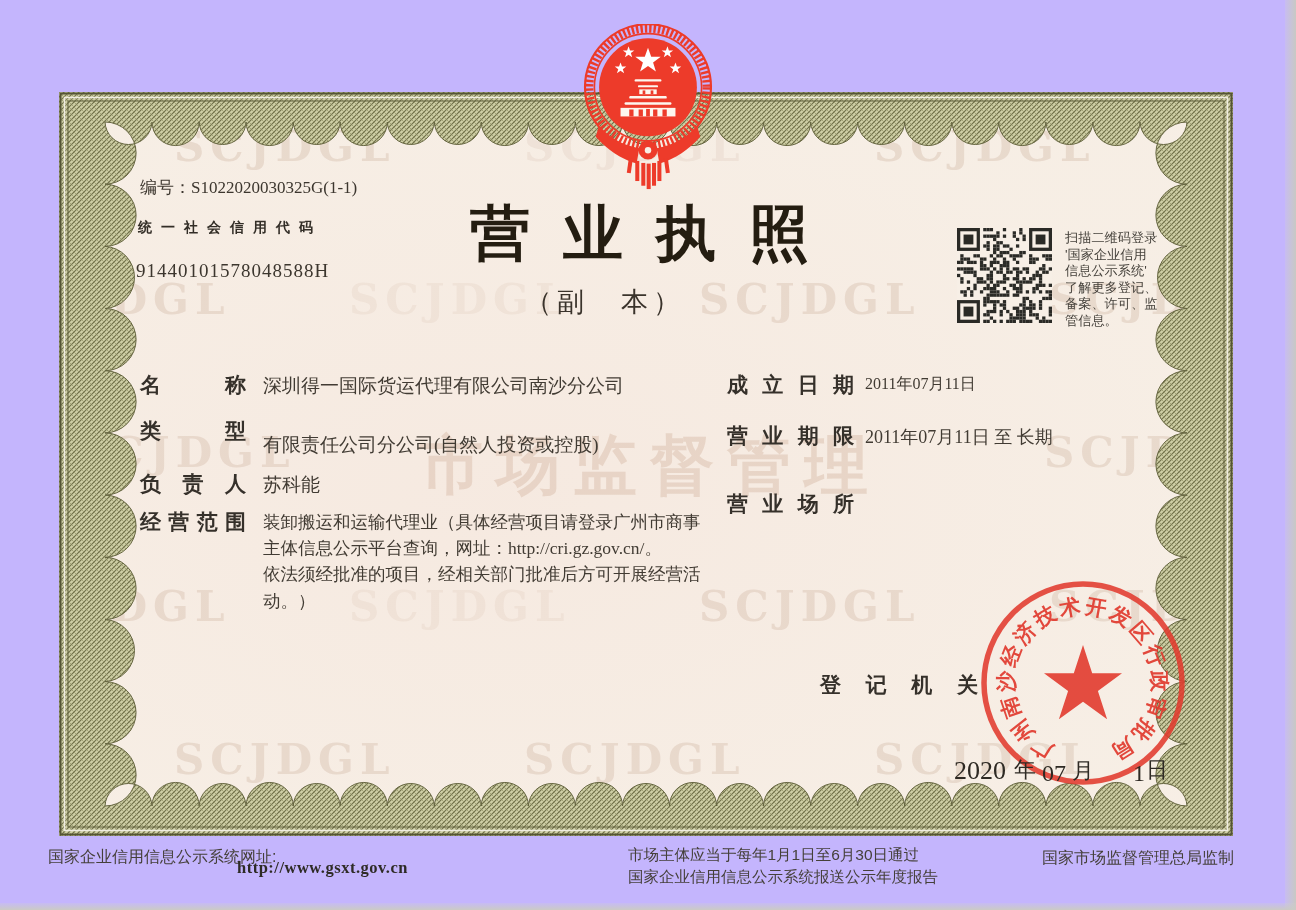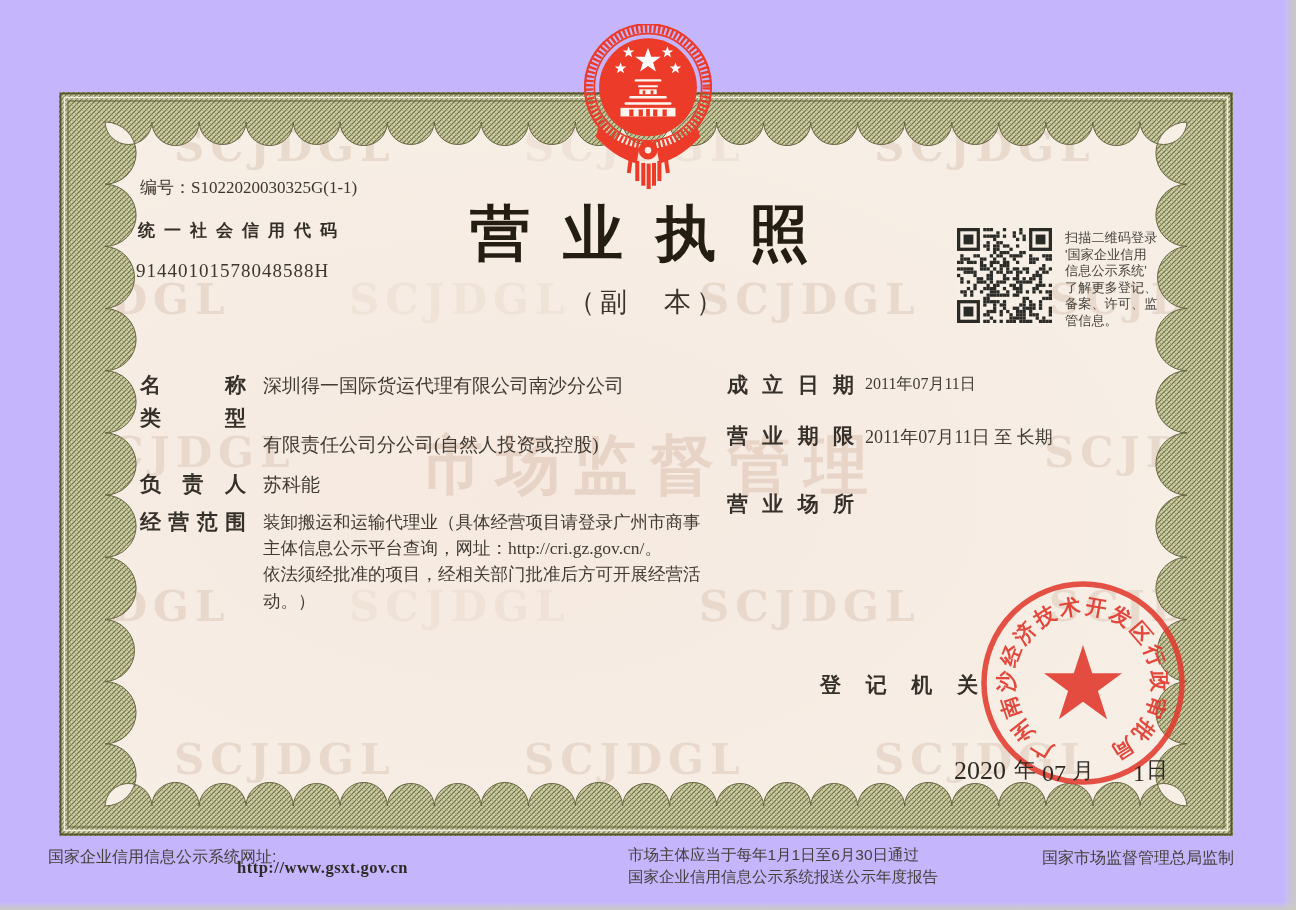--- a/index.html
+++ b/index.html
@@ -11,24 +11,24 @@
   #interior{left:59px;top:92px;width:1174px;height:744px;background:#f7efe6;overflow:hidden;}
   #interior .tint{position:absolute;left:0;top:0;right:0;bottom:0;
      background:radial-gradient(ellipse at 38% 55%, rgba(238,196,186,0.13), rgba(238,210,190,0.03) 70%);}
   .wm{position:absolute;font-family:"DejaVu Serif",serif;font-weight:bold;font-size:42px;
       letter-spacing:6px;color:rgba(198,170,148,0.30);white-space:nowrap;}
   .wm-cn{position:absolute;font-family:"Liberation Serif",serif;font-weight:bold;font-size:64px;
       letter-spacing:13px;color:rgba(208,178,156,0.40);white-space:nowrap;}
 
   
   .serial{left:140px;top:176px;font-family:"Liberation Serif",serif;font-size:17px;color:#3c362e;}
-  .credit-label{left:138px;top:219px;font-weight:bold;font-size:17px;letter-spacing:9px;color:#332e27;}
+  .credit-label{left:138px;top:219px;font-weight:bold;font-size:14px;letter-spacing:9px;color:#332e27;}
   .credit-value{left:136px;top:260px;font-family:"Liberation Serif",serif;font-size:19px;letter-spacing:1px;color:#3c362e;}
   .title{left:470px;top:194px;font-weight:bold;font-size:60px;letter-spacing:33px;color:#241d11;white-space:nowrap;}
-  .subtitle{left:543px;top:284px;width:210px;text-align:center;font-size:27px;letter-spacing:5px;color:#3a332b;}
+  .subtitle{left:525px;top:284px;width:210px;text-align:left;font-size:27px;letter-spacing:5px;color:#3a332b;}
 
   
   .qr-caption{left:1065px;top:230px;width:100px;font-size:13.2px;line-height:16.6px;color:#46423c;white-space:pre-line;}
 
   
   .flabel{font-weight:bold;font-size:21px;color:#35302a;text-align:justify;text-align-last:justify;white-space:normal;}
   .fvalue{font-family:"Liberation Serif",serif;color:#413b33;}
   .pre{white-space:pre-line;}
 
   
@@ -438,21 +438,21 @@
   <div class="abs qr-caption">扫描二维码登录
 '国家企业信用
 信息公示系统'
 了解更多登记、
 备案、许可、监
 管信息。</div>
 
   <div class="abs flabel" style="left:140px;top:371px;width:106px;">名 称</div>
   <div class="abs fvalue" style="left:263px;top:373px;font-size:19px;">深圳得一国际货运代理有限公司南沙分公司</div>
 
-  <div class="abs flabel" style="left:140px;top:404px;width:106px;">类 型</div>
+  <div class="abs flabel" style="left:140px;top:417px;width:106px;">类 型</div>
   <div class="abs fvalue" style="left:263px;top:424px;font-size:19px;margin-top:8px;">有限责任公司分公司(自然人投资或控股)</div>
 
   <div class="abs flabel" style="left:140px;top:470px;width:106px;">负 责 人</div>
   <div class="abs fvalue" style="left:263px;top:472px;font-size:19px;">苏科能</div>
 
   <div class="abs flabel" style="left:140px;top:508px;width:106px;">经 营 范 围</div>
   <div class="abs fvalue pre" style="left:263px;top:509px;font-size:17.5px;line-height:26.2px;">装卸搬运和运输代理业（具体经营项目请登录广州市商事
 主体信息公示平台查询，网址：http://cri.gz.gov.cn/。
 依法须经批准的项目，经相关部门批准后方可开展经营活
 动。）</div>

